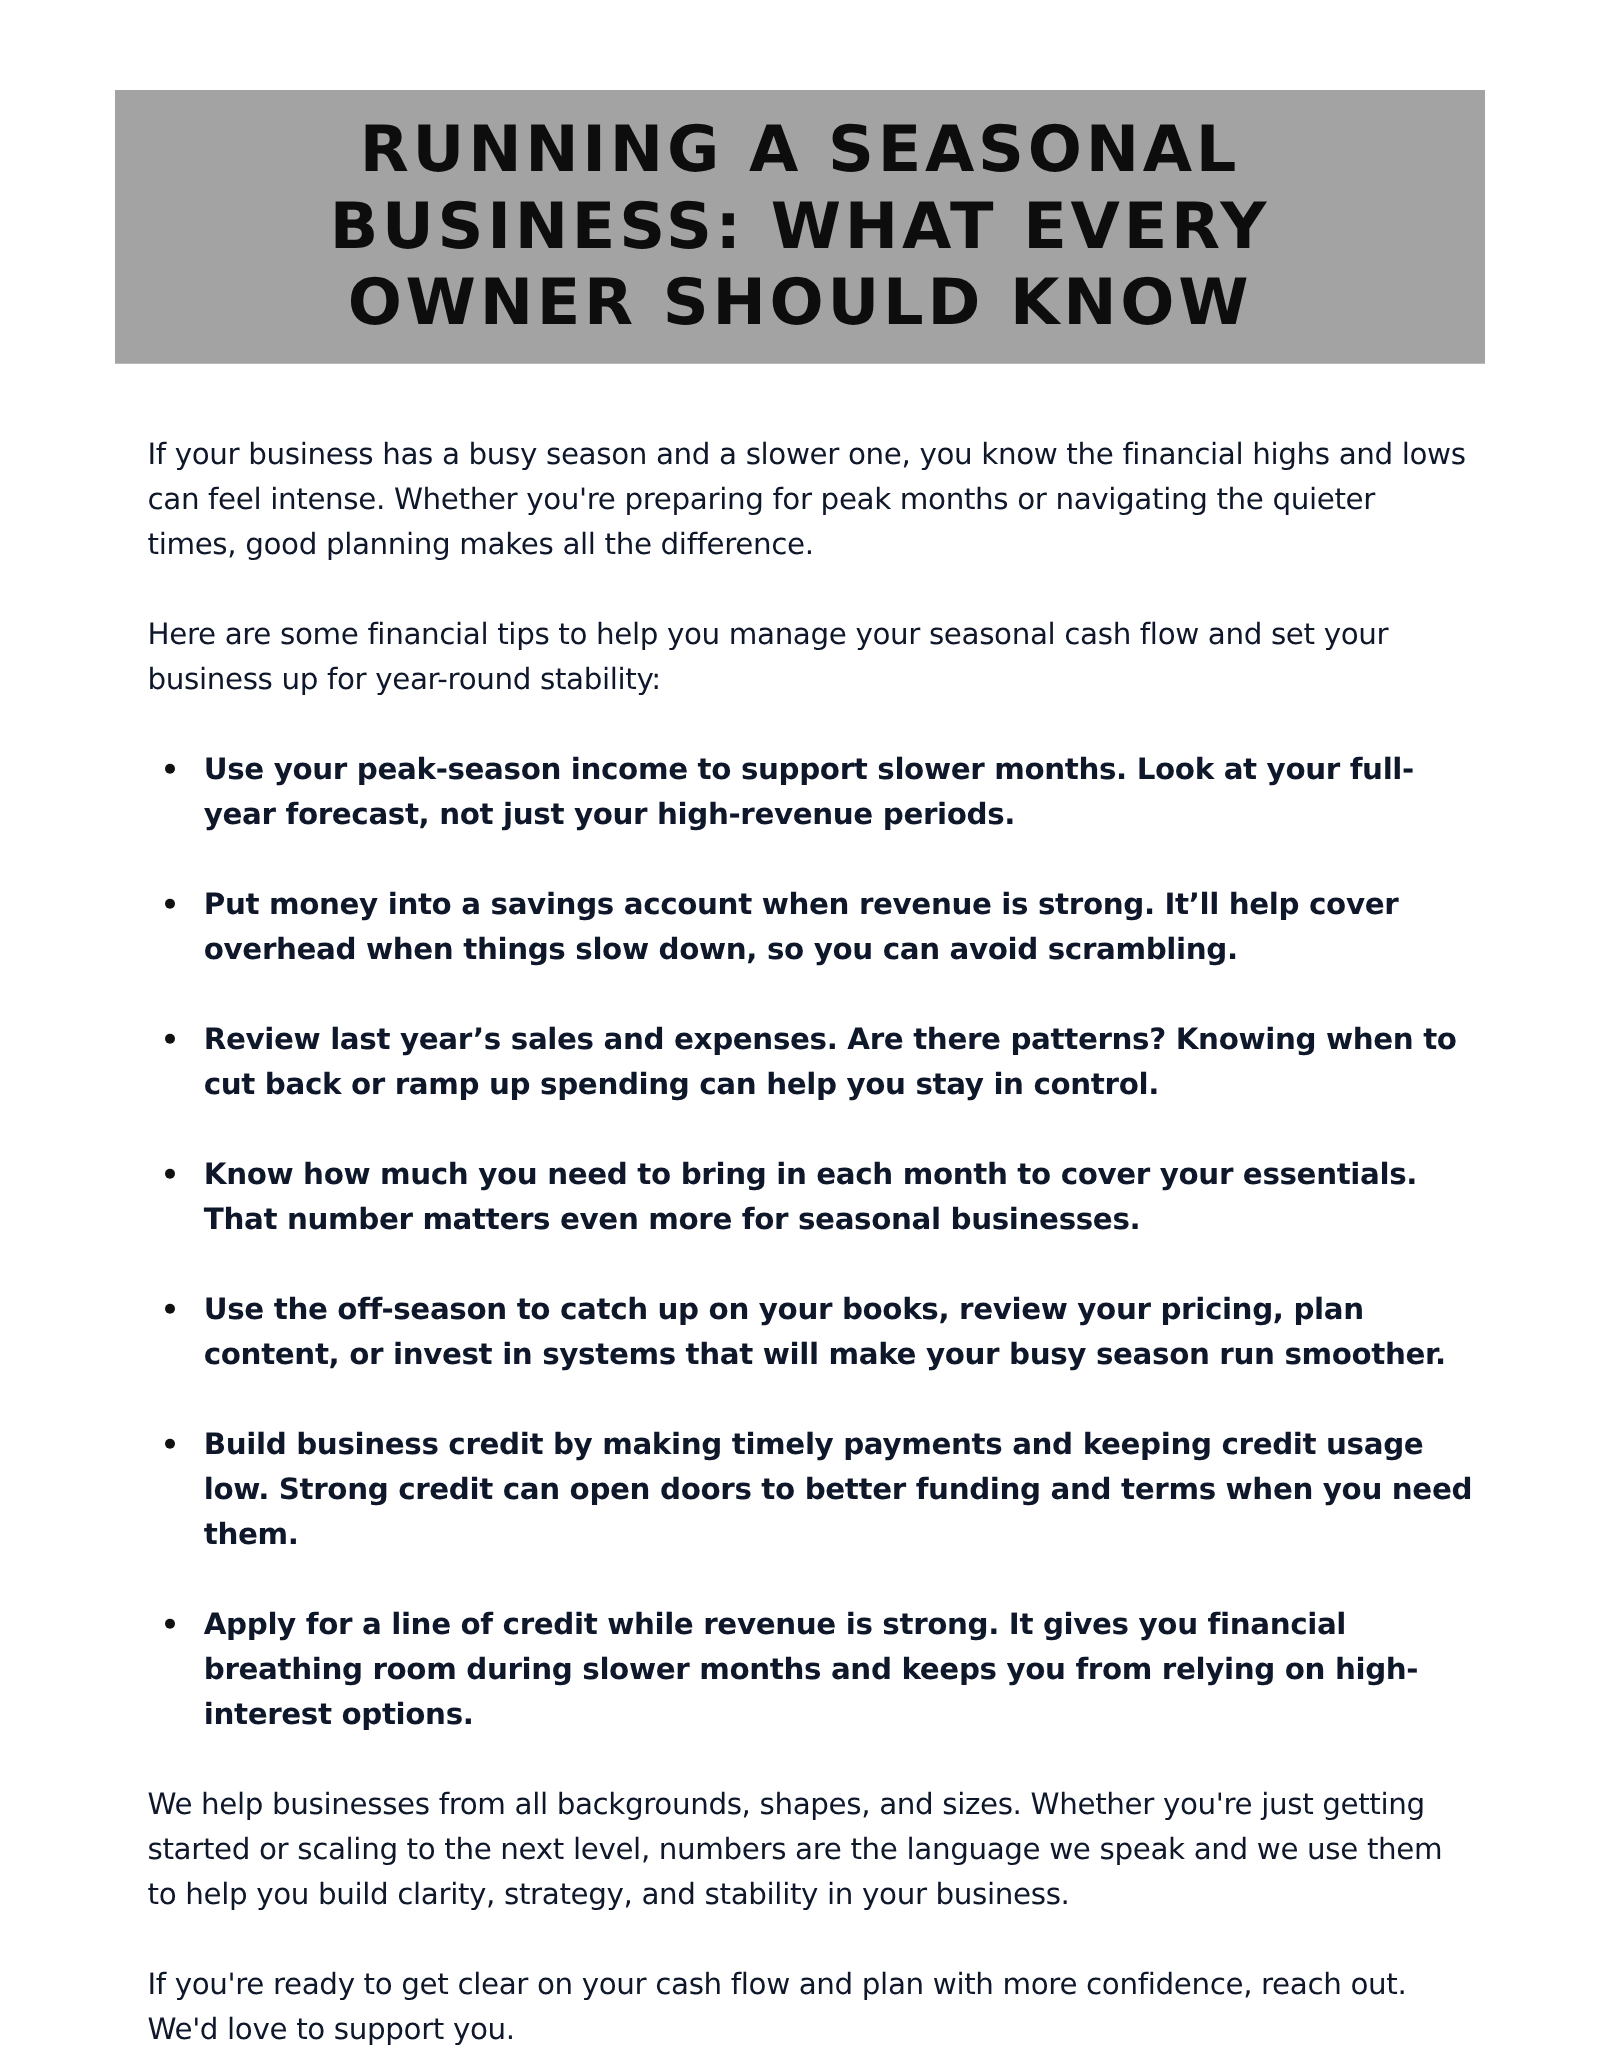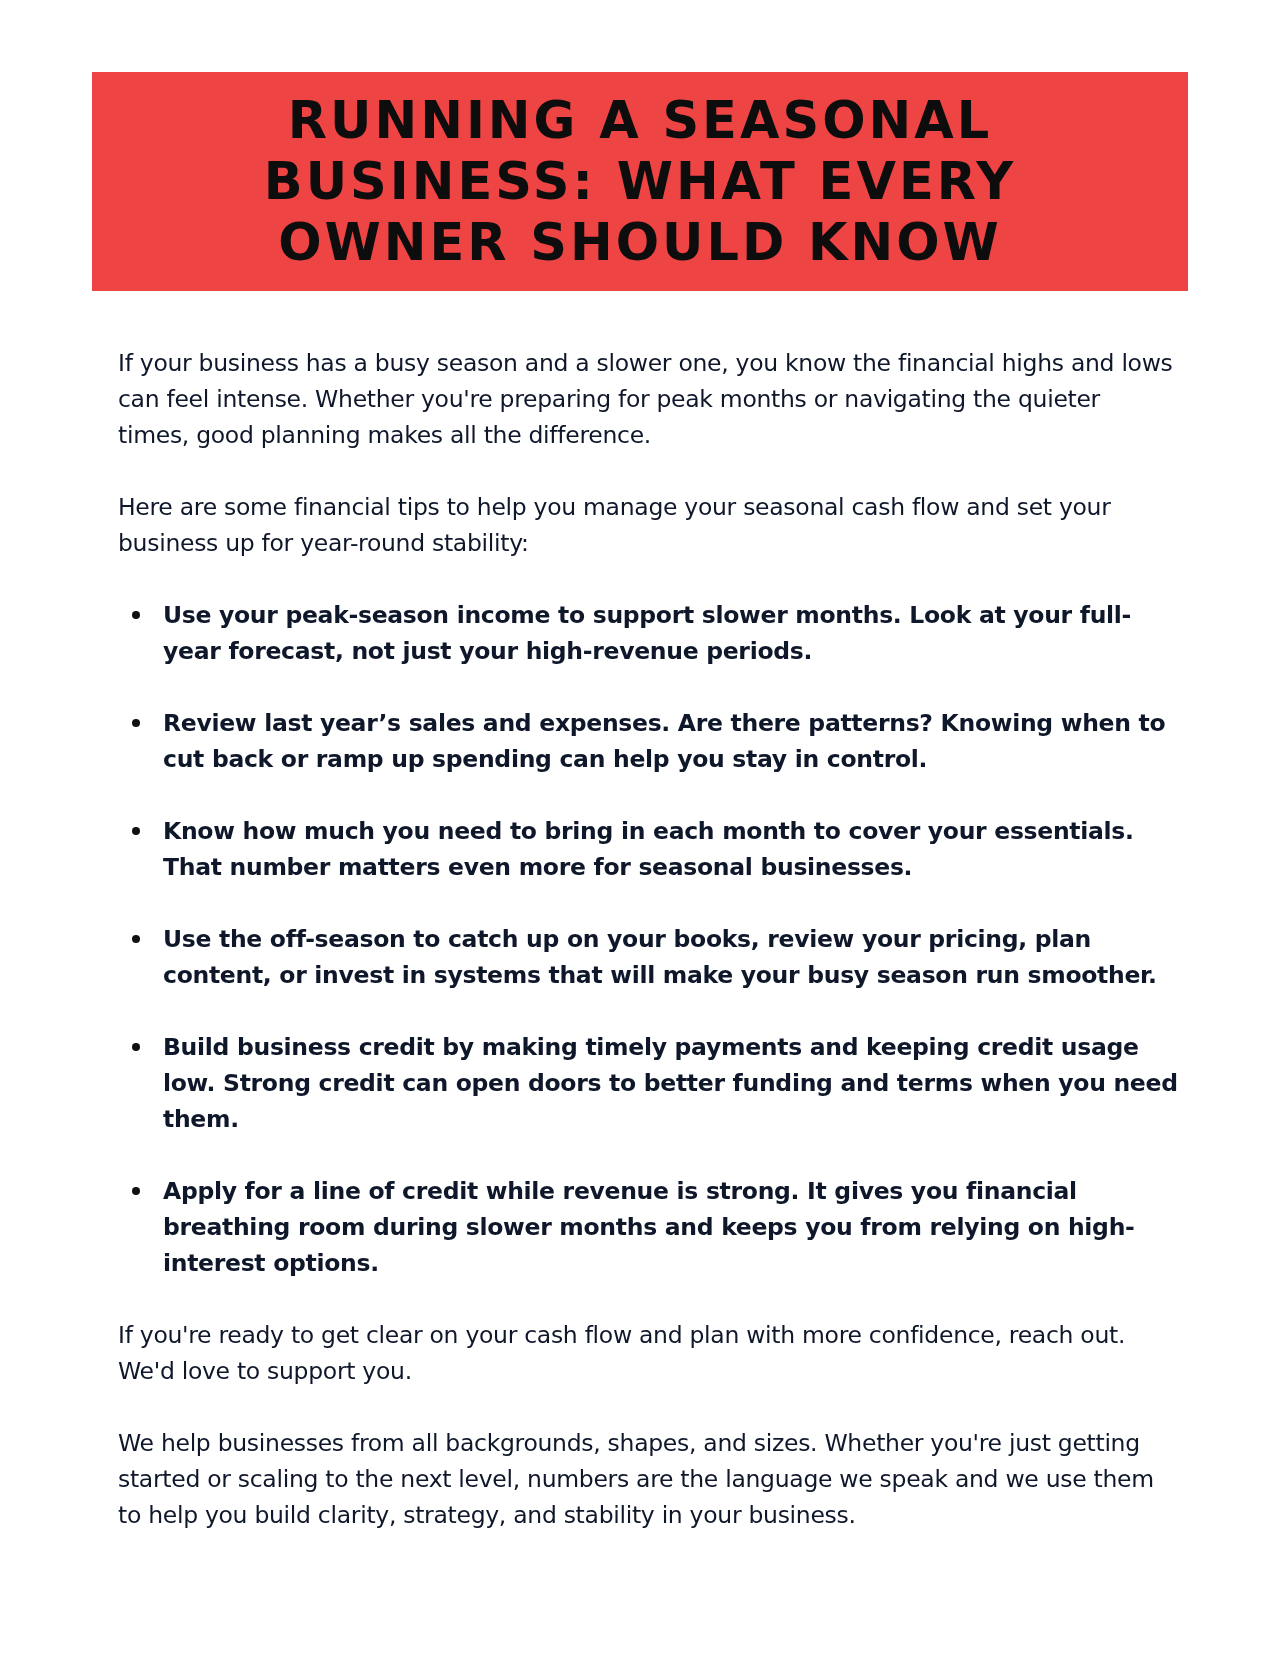--- a/index.html
+++ b/index.html
@@ -14,21 +14,21 @@
       overflow: hidden;
       color: #1a1a1a;
       font-family: "DejaVu Sans", "Liberation Sans", sans-serif;
     }
     .banner {
       position: absolute;
       left: 92px;
       top: 72px;
       width: 1096px;
       height: 219px;
-      background: #ef4444;
+      background: #a3a3a3;
       display: flex;
       align-items: center;
       justify-content: center;
     }
     .banner h1 {
       margin: 0;
       padding: 0;
       width: 820px;
       text-align: center;
       font-family: "DejaVu Sans", "Liberation Sans", sans-serif;
@@ -87,35 +87,39 @@
   <p>If your business has a busy season and a slower one, you know the financial highs and lows can feel intense. Whether you're preparing for peak months or navigating the quieter times, good planning makes all the difference.</p>
   <p>Here are some financial tips to help you manage your seasonal cash flow and set your business up for year-round stability:</p>
 
   <ul>
     <li>
       <span class="bullet"></span>
       <span>Use your peak-season income to support slower months. Look at your full-year forecast, not just your high-revenue periods.</span>
     </li>
     <li>
       <span class="bullet"></span>
+      <span>Put money into a savings account when revenue is strong. It’ll help cover overhead when things slow down, so you can avoid scrambling.</span>
+    </li>
+    <li>
+      <span class="bullet"></span>
       <span>Review last year’s sales and expenses. Are there patterns? Knowing when to cut back or ramp up spending can help you stay in control.</span>
     </li>
     <li>
       <span class="bullet"></span>
       <span>Know how much you need to bring in each month to cover your essentials. That number matters even more for seasonal businesses.</span>
     </li>
     <li>
       <span class="bullet"></span>
       <span>Use the off-season to catch up on your books, review your pricing, plan content, or invest in systems that will make your busy season run smoother.</span>
     </li>
     <li>
       <span class="bullet"></span>
       <span>Build business credit by making timely payments and keeping credit usage low. Strong credit can open doors to better funding and terms when you need them.</span>
     </li>
     <li style="margin-bottom:15px">
       <span class="bullet"></span>
       <span>Apply for a line of credit while revenue is strong. It gives you financial breathing room during slower months and keeps you from relying on high-interest options.</span>
     </li>
   </ul>
 
+  <p>We help businesses from all backgrounds, shapes, and sizes. Whether you're just getting started or scaling to the next level, numbers are the language we speak and we use them to help you build clarity, strategy, and stability in your business.</p>
   <p>If you're ready to get clear on your cash flow and plan with more confidence, reach out. We'd love to support you.</p>
-  <p>We help businesses from all backgrounds, shapes, and sizes. Whether you're just getting started or scaling to the next level, numbers are the language we speak and we use them to help you build clarity, strategy, and stability in your business.</p>
 </div>
 
 </body></html>

